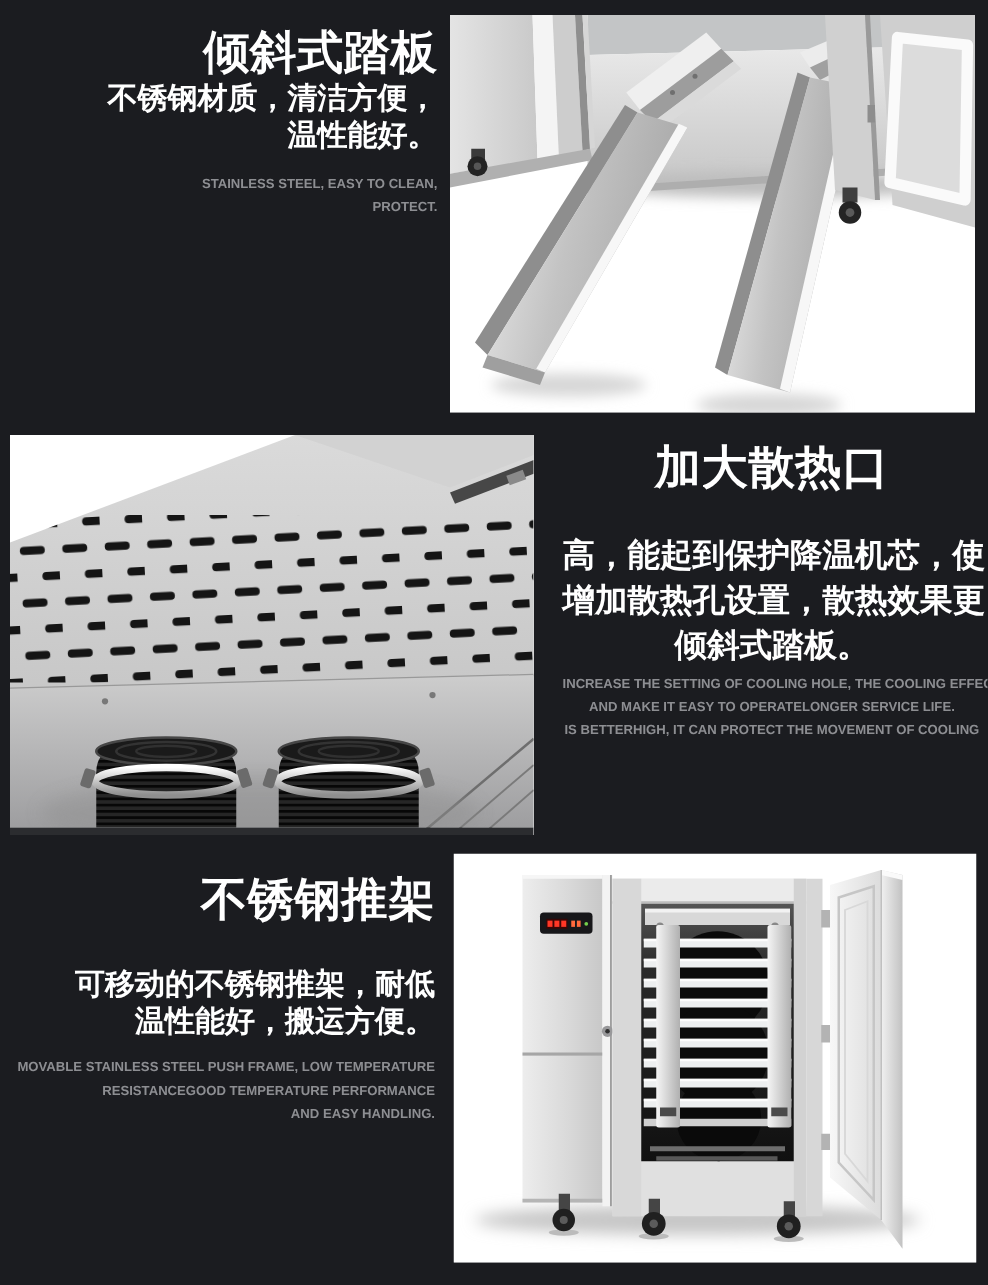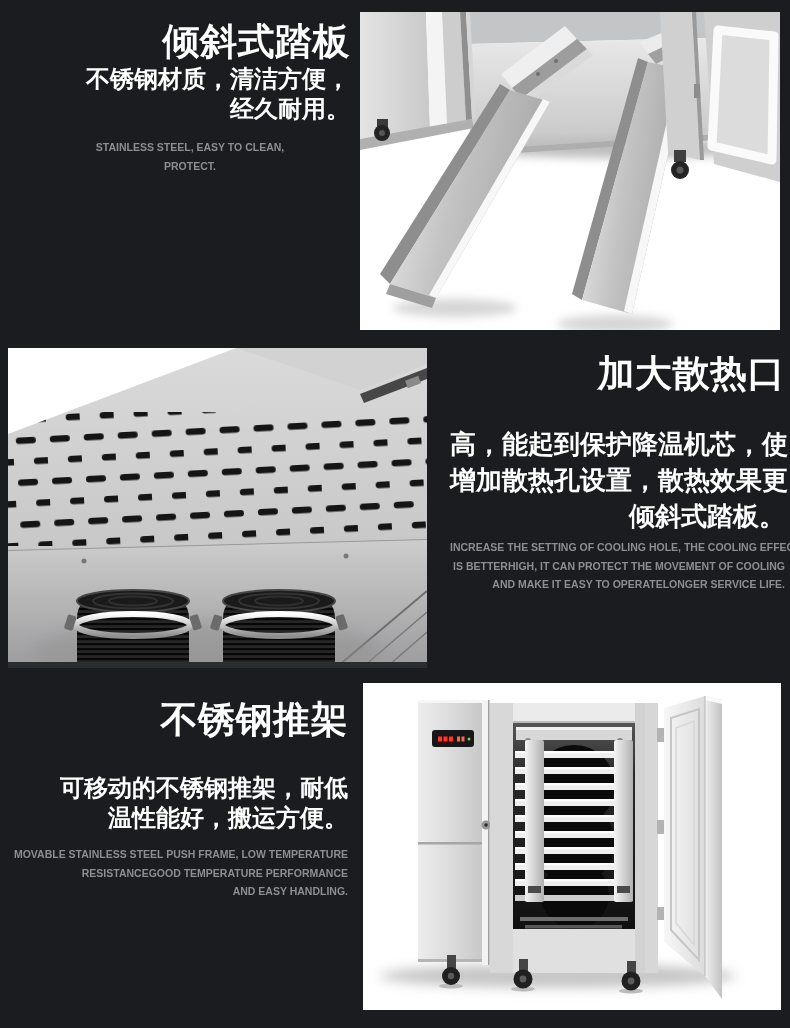--- a/index.html
+++ b/index.html
@@ -2,33 +2,33 @@
 <html><head>
 <meta charset="utf-8">
 <style>
   html,body{margin:0;padding:0;background:#1b1c20;}
   .canvas{
     position:relative;width:762px;height:1028px;background:#1b1c20;
     font-family:"Liberation Sans","DejaVu Sans",sans-serif;overflow:hidden;padding-left:36px;
   }
   .txt{position:absolute;}
   .t-right{text-align:right;}
-  .t-left{text-align:right;}
+  .t-left{text-align:center;}
   .title{
     color:#ffffff;font-size:37px;font-weight:900;line-height:44px;
     letter-spacing:0.5px;margin:0;
   }
   .zh{color:#ffffff;font-weight:600;margin:0;}
   .zh div{white-space:nowrap;}
   .zh-s1{font-size:24px;line-height:30px;}
   .zh-s2{font-size:26px;line-height:36px;margin-top:30px;}
   .zh-s3{font-size:24px;line-height:30px;margin-top:31px;}
   .en{color:#8d8e92;font-weight:700;font-size:10.5px;line-height:18.5px;margin:0;}
   .en div{white-space:nowrap;}
-  .en-s1{margin-top:14px;text-align:center;}
+  .en-s1{margin-top:14px;}
   .en-s2{margin-top:4px;}
   .en-s3{margin-top:12px;}
   .s1-txt{top:20px;right:448px;width:320px;}
   .s2-txt{top:352px;left:450px;width:335px;}
   .s3-txt{top:698px;right:450px;width:345px;}
   .photo{position:absolute;background:#ffffff;overflow:hidden;}
   .p1{left:360px;top:12px;width:420px;height:318px;}
   .p2{left:8px;top:348px;width:419px;height:320px;}
   .p3{left:363px;top:683px;width:418px;height:327px;}
   figure{margin:0;}
@@ -37,21 +37,21 @@
 </head>
 <body>
 
 <div class="canvas">
 
   <section>
     <div class="txt t-right s1-txt">
       <h2 class="title">倾斜式踏板</h2>
       <div class="zh zh-s1">
         <div>不锈钢材质，清洁方便，</div>
-        <div>经久耐用。</div>
+        <div>温性能好。</div>
       </div>
       <div class="en en-s1">
         <div>STAINLESS STEEL, EASY TO CLEAN,</div>
         <div>PROTECT.</div>
       </div>
     </div>
 
     <figure class="photo p1">
       <svg viewBox="0 0 420 318" width="420" height="318">
         <defs>
@@ -191,22 +191,22 @@
 
     <div class="txt t-left s2-txt">
       <h2 class="title">加大散热口</h2>
       <div class="zh zh-s2">
         <div>高，能起到保护降温机芯，使</div>
         <div>增加散热孔设置，散热效果更</div>
         <div>倾斜式踏板。</div>
       </div>
       <div class="en en-s2">
         <div>INCREASE THE SETTING OF COOLING HOLE, THE COOLING EFFECT</div>
+        <div>AND MAKE IT EASY TO OPERATELONGER SERVICE LIFE.</div>
         <div>IS BETTERHIGH, IT CAN PROTECT THE MOVEMENT OF COOLING</div>
-        <div>AND MAKE IT EASY TO OPERATELONGER SERVICE LIFE.</div>
       </div>
     </div>
   </section>
 
   <section>
     <div class="txt t-right s3-txt">
       <h2 class="title">不锈钢推架</h2>
       <div class="zh zh-s3">
         <div>可移动的不锈钢推架，耐低</div>
         <div>温性能好，搬运方便。</div>

